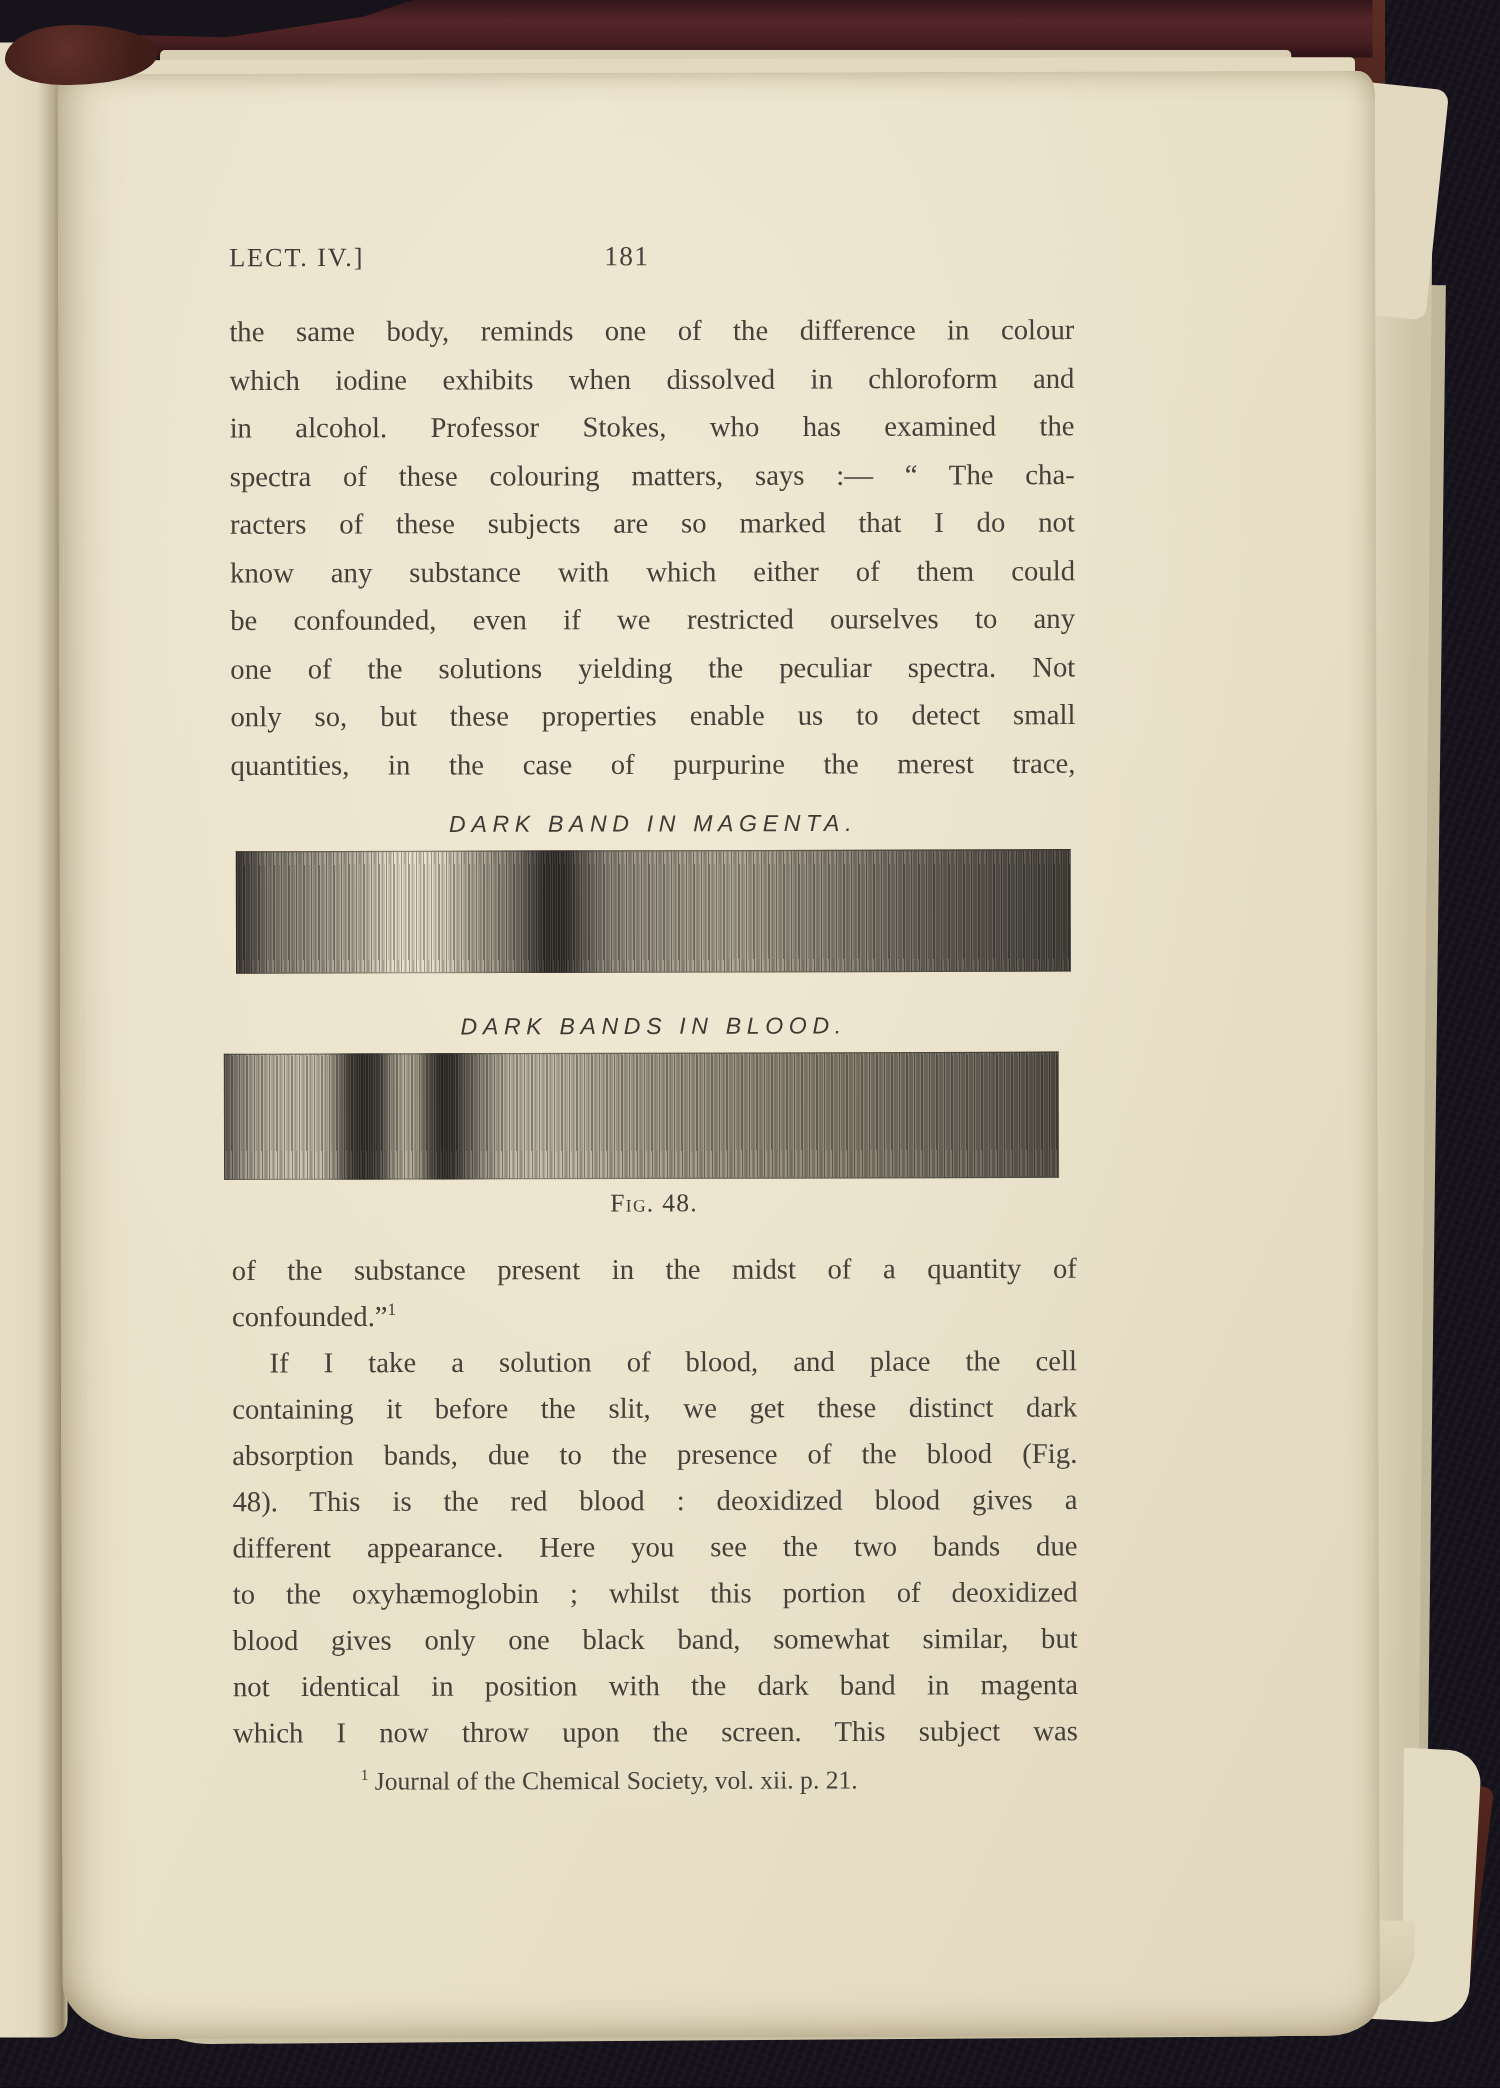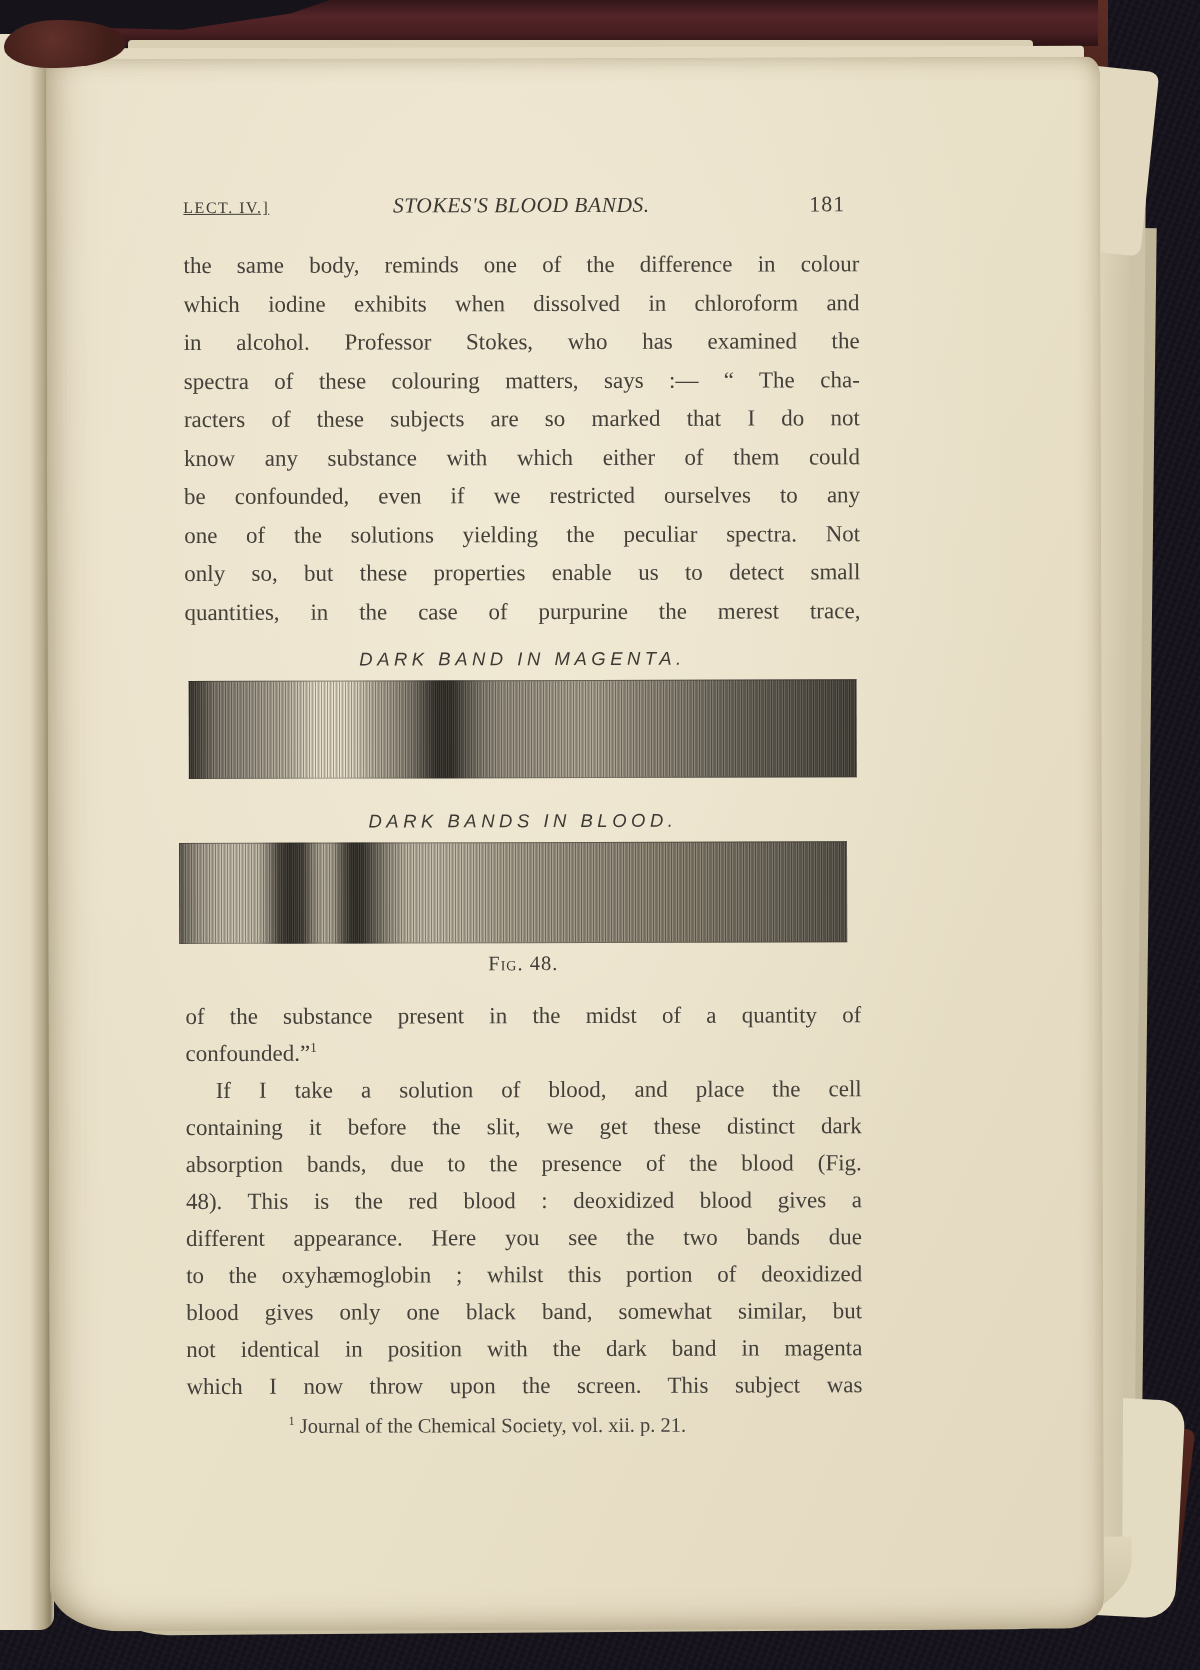--- a/index.html
+++ b/index.html
@@ -48,21 +48,21 @@
        linear-gradient(115deg,#ece3cd 0%,#e9e0c8 55%,#e2d8bf 100%);
      border-radius:6px 14px 42px 70px / 6px 18px 30px 46px;
      box-shadow: inset 30px 0 42px -26px rgba(122,105,68,0.55),
                  inset -13px 0 22px -13px rgba(122,105,68,0.38),
                  inset 0 -20px 32px -18px rgba(118,101,64,0.5),
                  inset 0 14px 22px -16px rgba(118,101,64,0.35);
      transform:rotate(-0.15deg);}
   .content{position:absolute;left:137px;top:134px;width:676px;color:#44403a;}
   
   .hdr{display:flex;align-items:baseline;height:30px;}
-  .hdr-left{width:175px;font-size:16px;letter-spacing:1.5px;color:#3f3c36;text-decoration:underline;}
+  .hdr-left{width:175px;font-size:21px;letter-spacing:1.5px;color:#3f3c36;}
   .hdr-title{flex:1;text-align:center;font-style:italic;font-size:21.5px;letter-spacing:0.5px;color:#3b3833;}
   .hdr-num{width:175px;text-align:right;padding-right:14px;box-sizing:border-box;font-size:22px;letter-spacing:1px;}
   
   .para{margin:0;}
   .p1{margin-top:24px;}
   .p2{margin-top:22px;}
   .tline{position:relative;font-size:23px;word-spacing:2.5px;}
   .p1 .tline{height:38.5px;line-height:38.5px;}
   .p2 .tline{height:37px;line-height:37px;}
   .just{text-align:justify;overflow:hidden;}
@@ -119,21 +119,20 @@
   <div class="abs edge1"></div>
   <div class="abs bund"></div>
 
   <div class="abs gutter"></div>
 
   <div class="abs page">
     <div class="content">
 
       <div class="hdr">
         <span class="hdr-left">LECT. IV.]</span>
-        <span class="hdr-title">STOKES'S BLOOD BANDS.</span>
         <span class="hdr-num">181</span>
       </div>
 
       <div class="para p1">
           <div class="tline just"><span>the same body, reminds one of the difference in colour</span></div>
           <div class="tline just"><span>which iodine exhibits when dissolved in chloroform and</span></div>
           <div class="tline just"><span>in alcohol.  Professor Stokes, who has examined the</span></div>
           <div class="tline just"><span>spectra of these colouring matters, says :— “ The cha-</span></div>
           <div class="tline just"><span>racters of these subjects are so marked that I do not</span></div>
           <div class="tline just"><span>know any substance with which either of them could</span></div>

